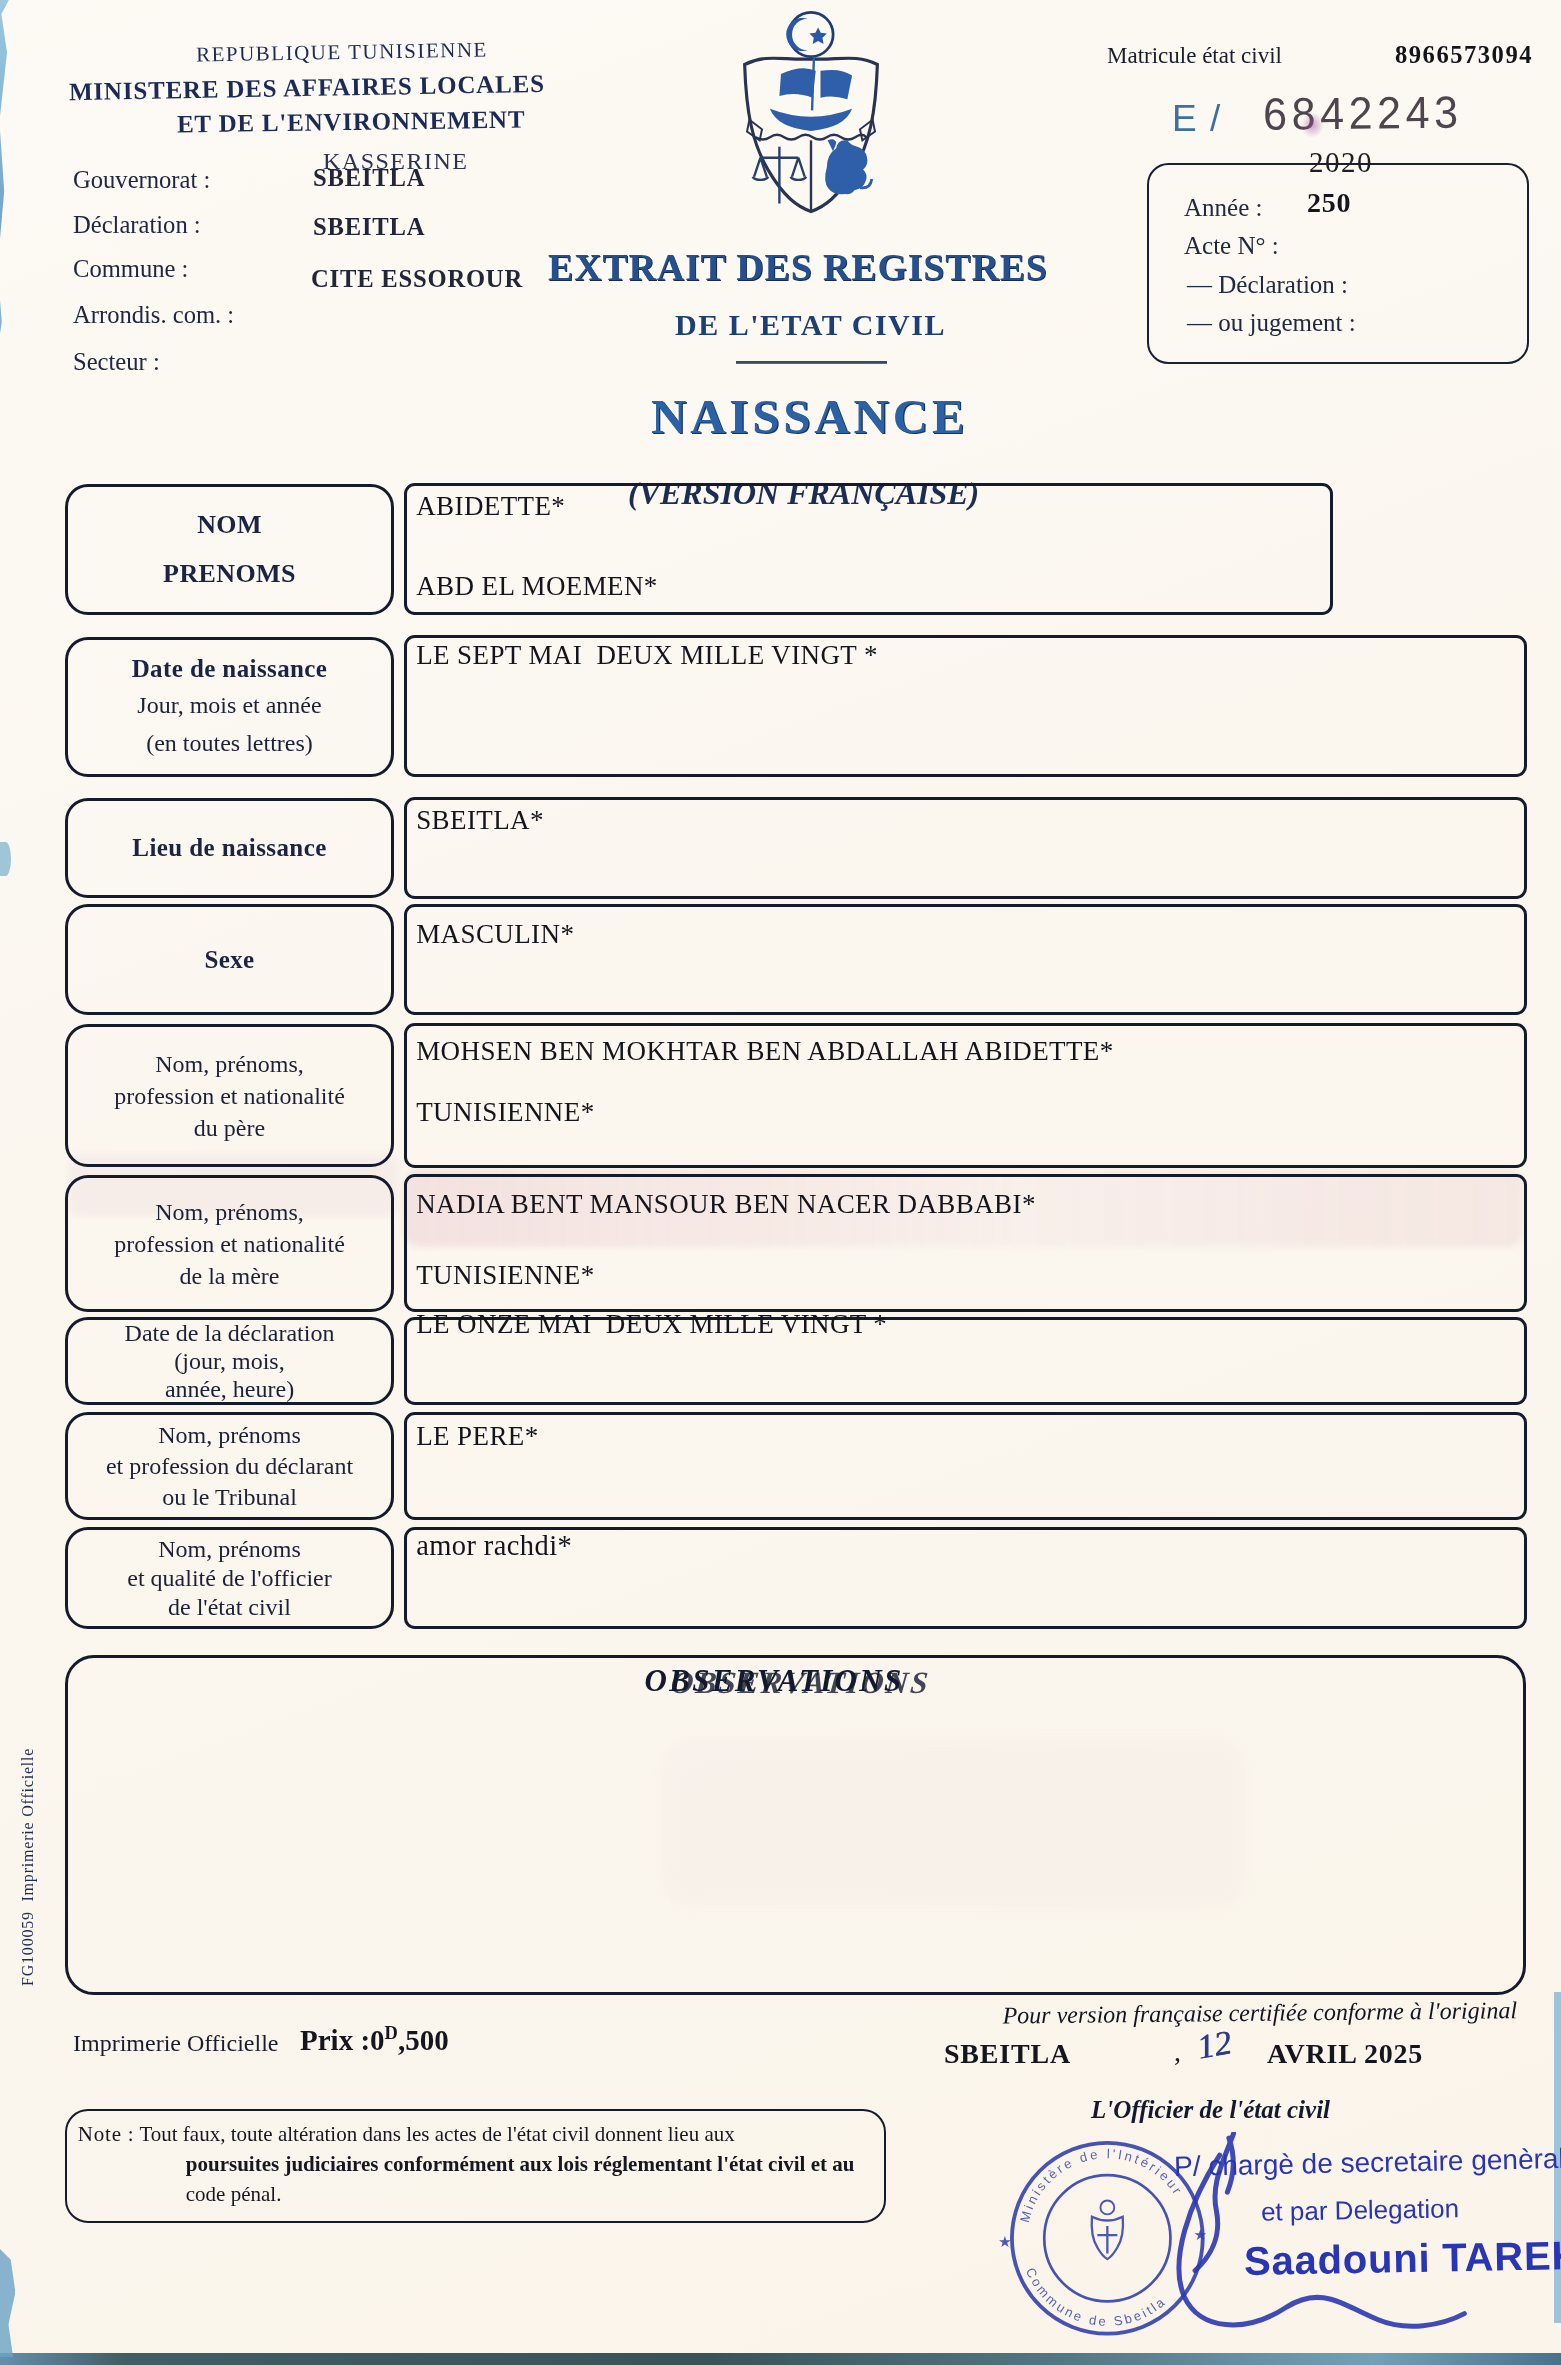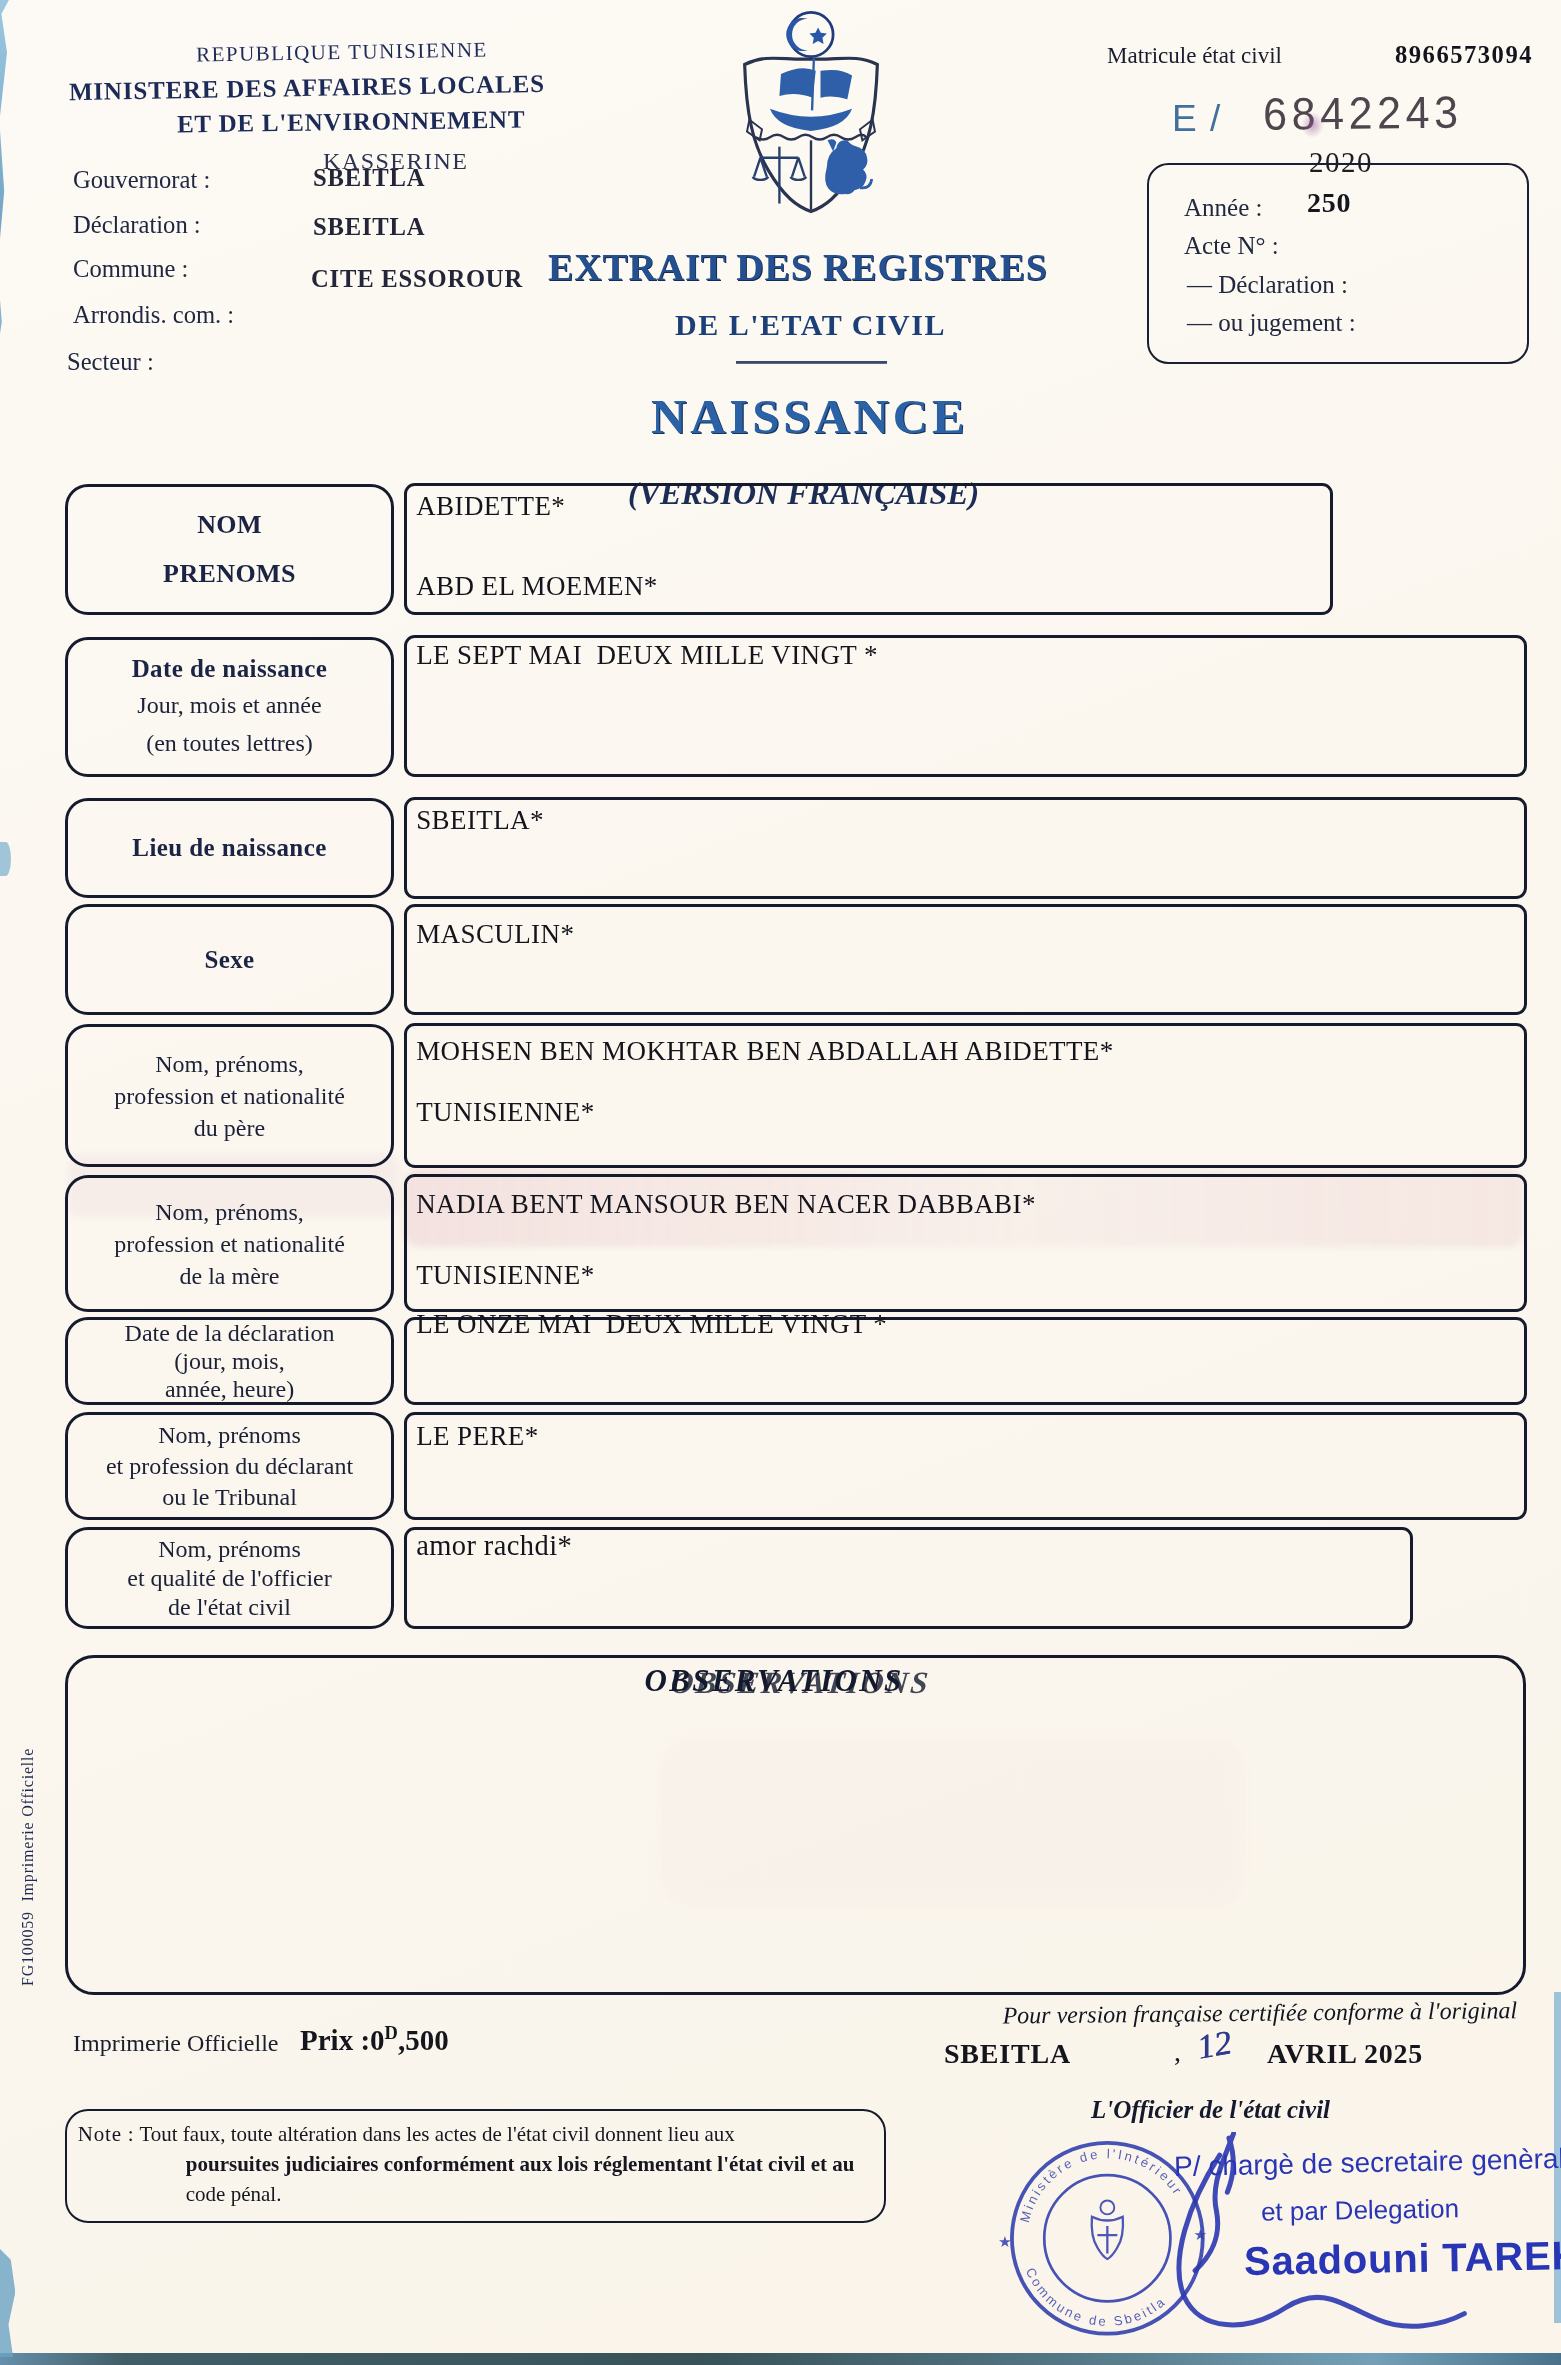--- a/index.html
+++ b/index.html
@@ -54,21 +54,21 @@
   <div class="abs hdr-navy" style="left:177px;top:108px;font-size:25px;font-weight:bold;letter-spacing:0.8px;transform:rotate(-0.8deg);white-space:nowrap;">ET DE L'ENVIRONNEMENT</div>
   <div class="abs" style="left:323px;top:148px;font-size:24px;color:#2b3252;letter-spacing:1.5px;">KASSERINE</div>
 
   <div class="abs adm-label" style="left:73px;top:166px;">Gouvernorat :</div>
   <div class="abs adm-value" style="left:313px;top:164px;">SBEITLA</div>
   <div class="abs adm-label" style="left:73px;top:211px;">Déclaration :</div>
   <div class="abs adm-value" style="left:313px;top:213px;">SBEITLA</div>
   <div class="abs adm-label" style="left:73px;top:255px;">Commune :</div>
   <div class="abs adm-value" style="left:311px;top:265px;white-space:nowrap;">CITE ESSOROUR</div>
   <div class="abs adm-label" style="left:73px;top:301px;">Arrondis. com. :</div>
-  <div class="abs adm-label" style="left:67px;top:348px;">Secteur :</div>
+  <div class="abs adm-label" style="left:73px;top:348px;">Secteur :</div>
 
   <svg class="abs" style="left:732px;top:6.2px" width="158" height="215" viewBox="0 0 200 272">
     <circle cx="100" cy="36" r="28" fill="none" stroke="#1f3b7c" stroke-width="3.5"></circle>
     <path d="M96,16 a21,21 0 1 0 0,40 a16,16 0 1 1 0,-40 Z" fill="#2a58a8"></path>
     <path d="M109,27 l3.4,6.8 7.7,1 -5.6,5.4 1.4,7.7 -6.9,-3.7 -6.9,3.7 1.4,-7.7 -5.6,-5.4 7.7,-1 Z" fill="#2a58a8"></path>
     <path d="M16,74 C44,60 66,69 100,67 C134,69 156,60 184,74 C182,136 174,174 154,208 C134,242 117,254 100,260 C83,254 66,242 46,208 C26,174 18,136 16,74 Z" fill="none" stroke="#2a3350" stroke-width="4"></path>
     <g fill="#2e5fa8">
       <path d="M62,86 Q88,74 106,82 L102,116 Q80,108 60,114 Z"></path>
       <path d="M112,82 Q138,78 152,88 L146,118 Q128,112 112,116 Z"></path>
       <path d="M48,130 Q100,150 152,130 Q143,154 100,158 Q57,154 48,130 Z"></path>
@@ -181,21 +181,21 @@
   </div>
   <div class="abs box valbox" style="left:404px;top:1412px;width:1123px;height:108px;">
     <div class="vline" style="top:6.2px;">LE PERE*</div>
   </div>
 
   <div class="abs box lblbox" style="left:65px;top:1527px;width:329px;height:102px;">
     <div class="lb-reg" style="line-height:29px;">Nom, prénoms</div>
     <div class="lb-reg" style="line-height:29px;">et qualité de l'officier</div>
     <div class="lb-reg" style="line-height:29px;">de l'état civil</div>
   </div>
-  <div class="abs box valbox" style="left:404px;top:1527px;width:1009px;height:102px;">
+  <div class="abs box valbox" style="left:404px;top:1527px;width:1123px;height:102px;">
     <div class="vline" style="top:0px;font-size:28.5px;">amor rachdi*</div>
   </div>
 
   <div class="abs box" style="left:65px;top:1655px;width:1461px;height:340px;border-radius:29px;"></div>
   <div class="abs" style="left:65px;top:1663px;width:1461px;text-align:center;">
     <span class="obs-title" style="position:relative;left:-21.5px;">OBSERVATIONS</span>
     <span class="obs-title" style="position:absolute;left:50%;transform:translateX(-50%) translateX(4.6px) skewX(-6deg);top:1.5px;opacity:.8;">OBSERVATIONS</span>
   </div>
 
   <div class="abs rot-side" style="left:18.5px;top:1986px;width:238px;">FG100059  Imprimerie Officielle</div>

